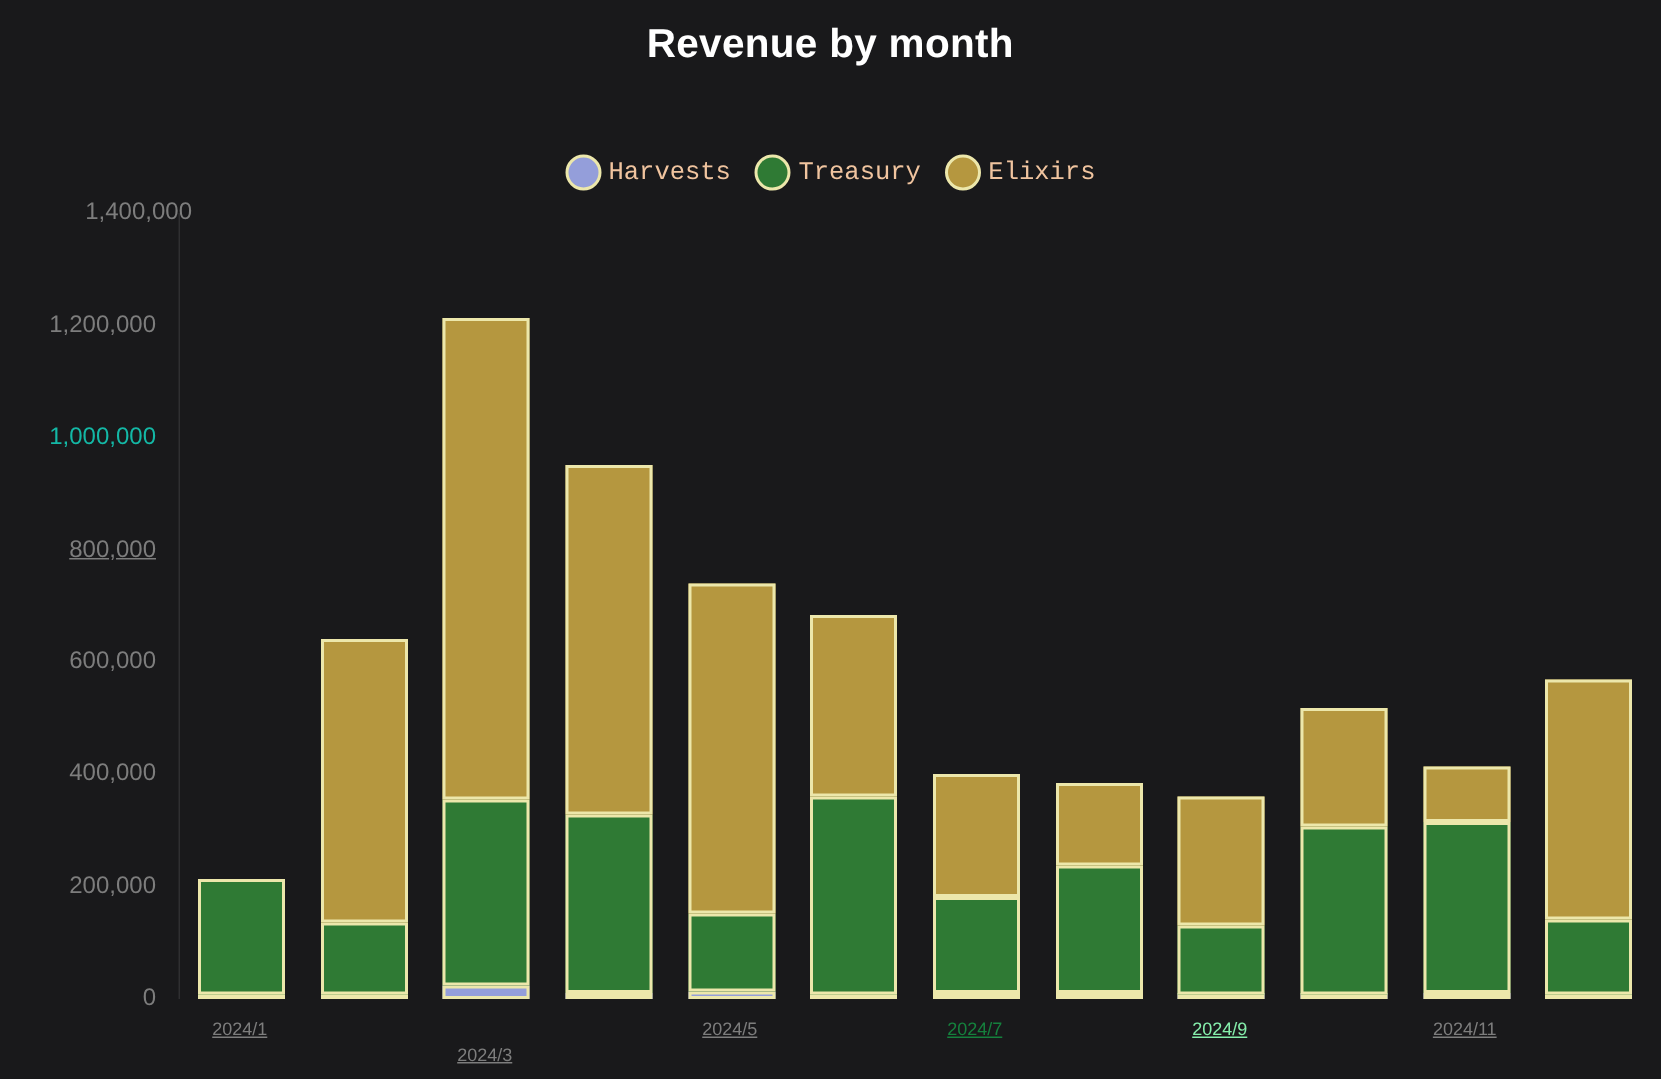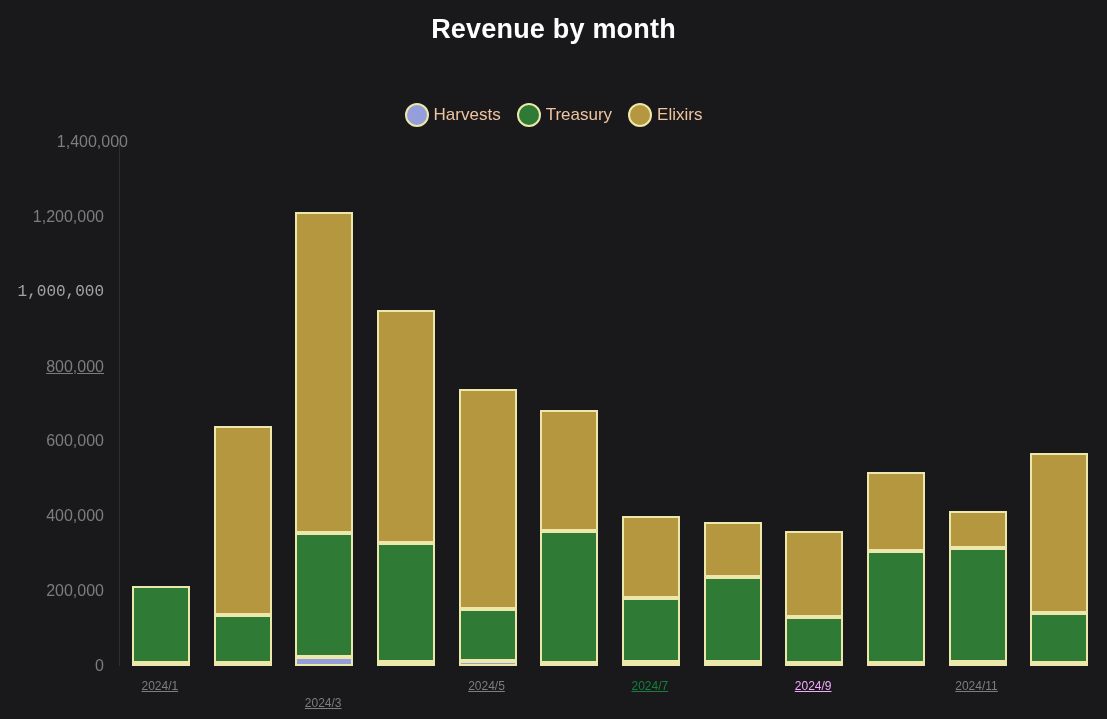--- a/index.html
+++ b/index.html
@@ -13,21 +13,21 @@
   }
   .title{
     position:absolute;top:14px;left:0;width:100%;
     text-align:center;
     font-size:27px;font-weight:800;letter-spacing:.2px;
   }
   .legend{
     position:absolute;top:103px;left:0;width:100%;
     display:flex;justify-content:center;align-items:center;gap:16px;
   }
-  .legend-item{display:flex;align-items:center;gap:5px;cursor:pointer;}
+  .legend-item{display:flex;align-items:center;gap:5px;cursor:pointer;font-family:Liberation Mono, monospace;}
   .legend-swatch{
     width:20px;height:20px;border-radius:50%;
     box-sizing:content-box;
   }
   .legend-label{font-size:17px;}
   .plot{
     position:absolute;
   }
   .bar-seg{
     position:absolute;
@@ -61,21 +61,21 @@
         <span class="legend-swatch" style="background: rgb(181, 151, 63); border: 2px solid rgb(236, 231, 171);"></span>
         <span class="legend-label" style="color: rgb(240, 196, 159);">Elixirs</span>
       </div>
     </div>
   <div id="ylabels">
       <div class="ytick" style="top: 657px; color: rgb(125, 125, 125);">0</div>
       <div class="ytick" style="top: 582.143px; color: rgb(125, 125, 125);">200,000</div>
       <div class="ytick" style="top: 507.286px; color: rgb(125, 125, 125);">400,000</div>
       <div class="ytick" style="top: 432.429px; color: rgb(125, 125, 125);">600,000</div>
       <div class="ytick" style="top: 357.571px; color: rgb(125, 125, 125); text-decoration: underline;">800,000</div>
-      <div class="ytick" style="top: 282.714px; color: #a3a3a3; font-family: Liberation Mono, monospace;">1,000,000</div>
+      <div class="ytick" style="top: 282.714px; color: #14b8a6;">1,000,000</div>
       <div class="ytick" style="top: 207.857px; color: rgb(125, 125, 125);">1,200,000</div>
       <div class="ytick" style="top: 133px; color: rgb(125, 125, 125); padding-left: 24px;">1,400,000</div>
     </div>
   <div class="plot" id="plot" style="left: 119px; top: 142px; width: 980px; height: 524px; border-left: 1px solid rgb(47, 47, 49);">
       <div class="bar-seg" style="left: 11.8333px; bottom: 0px; width: 58px; height: 3px; background: rgb(148, 158, 218); border: 2px solid rgb(236, 231, 171);"></div>
       <div class="bar-seg" style="left: 11.8333px; bottom: 3px; width: 58px; height: 77.4771px; background: rgb(47, 122, 52); border: 2px solid rgb(236, 231, 171);"></div>
       <div class="bar-seg" style="left: 93.5px; bottom: 0px; width: 58px; height: 3px; background: rgb(148, 158, 218); border: 2px solid rgb(236, 231, 171);"></div>
       <div class="bar-seg" style="left: 93.5px; bottom: 3px; width: 58px; height: 47.9086px; background: rgb(47, 122, 52); border: 2px solid rgb(236, 231, 171);"></div>
       <div class="bar-seg" style="left: 93.5px; bottom: 50.9086px; width: 58px; height: 189.014px; background: rgb(181, 151, 63); border: 2px solid rgb(236, 231, 171);"></div>
       <div class="bar-seg" style="left: 175.167px; bottom: 0px; width: 58px; height: 8.98286px; background: rgb(148, 158, 218); border: 2px solid rgb(236, 231, 171);"></div>
@@ -107,16 +107,16 @@
       <div class="bar-seg" style="left: 828.5px; bottom: 118.274px; width: 58px; height: 36.68px; background: rgb(181, 151, 63); border: 2px solid rgb(236, 231, 171);"></div>
       <div class="bar-seg" style="left: 910.167px; bottom: 0px; width: 58px; height: 3px; background: rgb(148, 158, 218); border: 2px solid rgb(236, 231, 171);"></div>
       <div class="bar-seg" style="left: 910.167px; bottom: 3px; width: 58px; height: 50.1543px; background: rgb(47, 122, 52); border: 2px solid rgb(236, 231, 171);"></div>
       <div class="bar-seg" style="left: 910.167px; bottom: 53.1543px; width: 58px; height: 160.194px; background: rgb(181, 151, 63); border: 2px solid rgb(236, 231, 171);"></div>
     </div>
   <div id="xlabels">
       <div class="xtick" style="left: 159.833px; top: 679px; color: rgb(125, 125, 125);">2024/1</div>
       <div class="xtick" style="left: 323.167px; top: 679px; color: rgb(125, 125, 125); margin-top: 17px;">2024/3</div>
       <div class="xtick" style="left: 486.5px; top: 679px; color: rgb(125, 125, 125);">2024/5</div>
       <div class="xtick" style="left: 649.833px; top: 679px; color: #15803d;">2024/7</div>
-      <div class="xtick" style="left: 813.167px; top: 679px; color: #f0abfc;">2024/9</div>
+      <div class="xtick" style="left: 813.167px; top: 679px; color: #86efac;">2024/9</div>
       <div class="xtick" style="left: 976.5px; top: 679px; color: rgb(125, 125, 125);">2024/11</div>
     </div>
 </div>
 
 </body></html>

